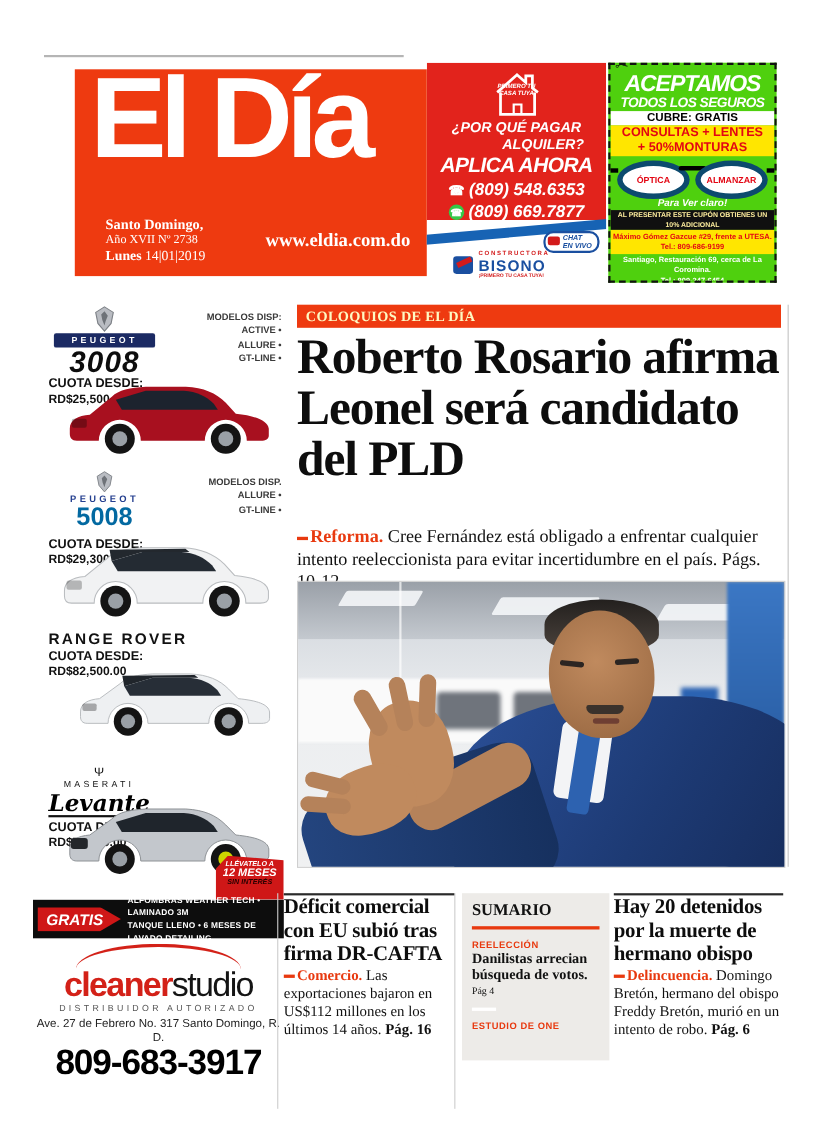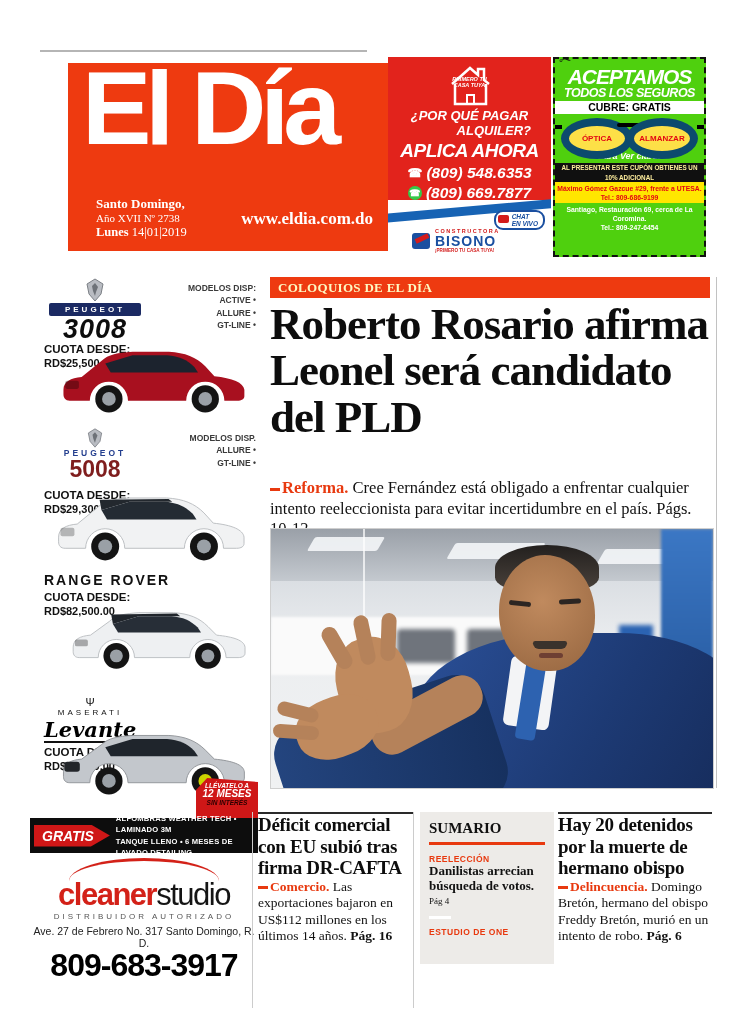--- a/index.html
+++ b/index.html
@@ -54,21 +54,21 @@
   
   .ad-optica{left:553px;top:57px;width:153px;height:200px;background:#4fd00e;
              border:2px dashed #111;box-sizing:border-box;text-align:center;overflow:hidden;}
   .scissors{position:absolute;left:4px;top:-9px;font-size:15px;color:#111;}
   .opt-title{color:#fff;font-weight:bold;font-style:italic;font-size:21px;line-height:1;margin-top:7px;
              letter-spacing:-1px;}
   .opt-sub{color:#fff;font-weight:bold;font-style:italic;font-size:12.5px;line-height:1.05;letter-spacing:-0.5px;}
   .opt-cubre{background:#fff;color:#000;font-weight:bold;font-size:10.5px;line-height:1.25;margin-top:1px;}
   .opt-promo{background:#ffe600;color:#e30613;font-weight:bold;font-size:11.5px;line-height:1.1;padding:1px 0;}
   .glasses{position:relative;height:33px;margin-top:3px;}
-  .lens{position:absolute;top:1px;width:56px;height:25px;background:#fde047;border:8px solid #0c4a6e;
+  .lens{position:absolute;top:1px;width:56px;height:25px;background:#ffffff;border:5px solid #0c4a6e;
         border-radius:50%;font-size:8px;font-weight:bold;color:#e30613;line-height:25px;}
   .lens.l{left:6px;} .lens.r{right:6px;}
   .bridge{position:absolute;left:62px;right:62px;top:6px;height:4px;background:#000;border-radius:2px;}
   .temple{position:absolute;top:8px;width:8px;height:4px;background:#000;}
   .temple.l{left:-1px;} .temple.r{right:-1px;}
   .opt-slogan{color:#fff;font-style:italic;font-size:9px;font-weight:bold;margin-top:1px;}
   .opt-cupon{background:#101010;color:#ffef9e;font-weight:bold;font-size:6.3px;line-height:1.5;margin-top:2px;}
   .opt-band{font-weight:bold;font-size:6.8px;line-height:1.35;padding:1.5px 2px;}
   .band-yellow{background:#ffe600;color:#e30613;}
   .band-green{color:#fff;}
@@ -77,21 +77,21 @@
   .car-sec{left:30px;width:228px;}
   .car-head{position:relative;}
   .trims{position:absolute;right:2px;top:4px;text-align:right;font-size:8.5px;font-weight:bold;
          color:#3a3a3a;line-height:1.45;}
   .lion{display:block;margin:0 auto;}
   .pbadge{width:92px;margin:1px auto 0;background:#1b2a63;color:#fff;font-size:8px;font-weight:bold;
           letter-spacing:3px;line-height:13px;text-align:center;border-radius:2px;}
   .logo-stack{width:130px;text-align:center;}
   .m3008{font-size:27px;font-weight:bold;font-style:italic;letter-spacing:1px;color:#0d0d0d;
          text-align:center;width:130px;line-height:1;}
-  .m5008{font-size:23px;font-weight:bold;color:#7f1d1d;text-align:center;width:130px;line-height:1;}
+  .m5008{font-size:23px;font-weight:bold;color:#0369a1;text-align:center;width:130px;line-height:1;}
   .p-blue{color:#243f8f;font-size:8.5px;font-weight:bold;letter-spacing:3px;text-align:center;width:130px;}
   .cuota{font-size:11.5px;font-weight:bold;color:#111;line-height:1.2;margin-top:3px;}
   .price{font-size:11px;font-weight:bold;color:#111;}
   .carimg{position:absolute;right:0;}
   .rr-brand{font-size:14px;font-weight:bold;letter-spacing:2px;color:#111;}
   .rr-model{font-size:15px;font-weight:bold;letter-spacing:6px;color:#111;}
   .mas-brand{font-size:8px;letter-spacing:3px;color:#111;text-align:center;width:120px;}
   .mas-trident{display:block;text-align:center;font-size:11px;color:#111;width:120px;}
   .levante{font-family:"DejaVu Serif",serif;font-style:italic;font-weight:bold;font-size:21px;
            border-bottom:2px solid #111;display:inline-block;line-height:1;padding-bottom:1px;}
@@ -242,20 +242,24 @@
         </div>
       </div>
     </div>
   </div>
 
   <div class="abs ad-optica">
     <div class="scissors">✂</div>
     <div class="opt-title">ACEPTAMOS</div>
     <div class="opt-sub">TODOS LOS SEGUROS</div>
     <div class="opt-cubre">CUBRE: GRATIS</div>
+    <div class="opt-promo">
+      <div>CONSULTAS + LENTES</div>
+      <div>+ 50%MONTURAS</div>
+    </div>
     <div class="glasses">
       <span class="temple l"></span>
       <div class="lens l">ÓPTICA</div>
       <div class="bridge"></div>
       <div class="lens r">ALMANZAR</div>
       <span class="temple r"></span>
     </div>
     <div class="opt-slogan">Para Ver claro!</div>
     <div class="opt-cupon">AL PRESENTAR ESTE CUPÓN OBTIENES UN 10% ADICIONAL</div>
     <div class="opt-band band-yellow">

